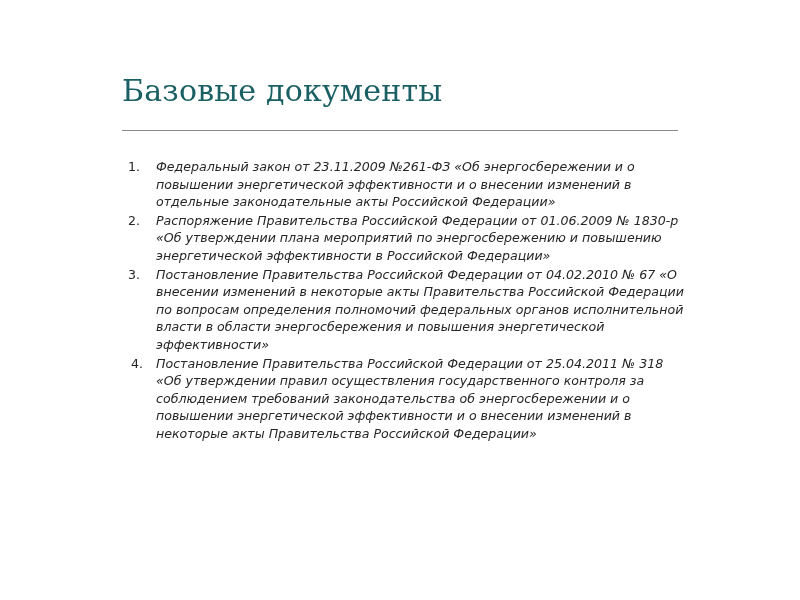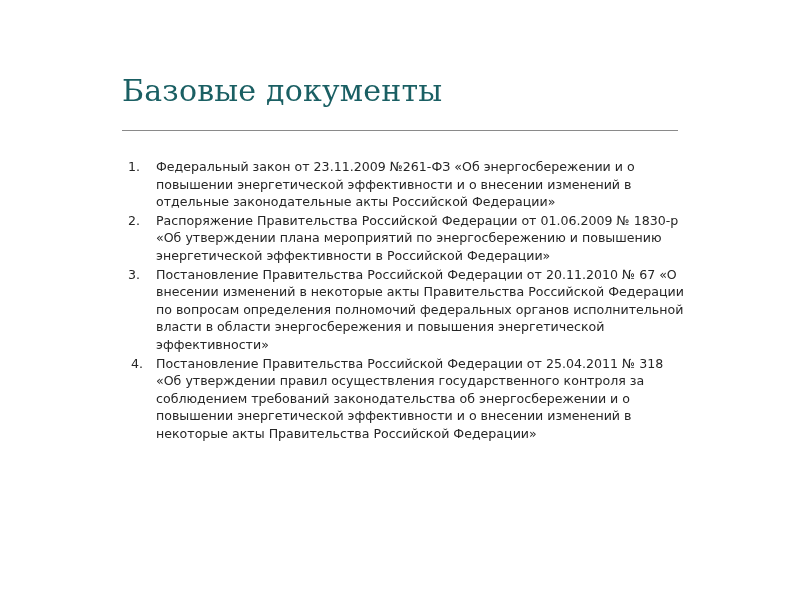--- a/index.html
+++ b/index.html
@@ -63,20 +63,21 @@
     width: 34px;
     padding-left: 6px;
     box-sizing: border-box;
     text-align: left;
     color: #262626;
   }
   .item-text {
     flex: 1 1 auto;
     text-align: left;
     padding-right: 2px;
+    font-style: italic;
   }
   
   .item.i1 .item-num { padding-left: 6px; }
   .item.i4 .item-num { padding-left: 9px; }
 </style>
 </head>
 <body>
 
 <div class="slide">
 
@@ -87,21 +88,21 @@
     <li class="item i1">
       <span class="item-num">1.</span>
       <span class="item-text">Федеральный закон от 23.11.2009 №261-ФЗ «Об энергосбережении и о повышении энергетической эффективности и о внесении изменений в отдельные законодательные акты Российской Федерации»</span>
     </li>
     <li class="item i2">
       <span class="item-num">2.</span>
       <span class="item-text">Распоряжение Правительства Российской Федерации от 01.06.2009 № 1830-р «Об утверждении плана мероприятий по энергосбережению и повышению энергетической эффективности в Российской Федерации»</span>
     </li>
     <li class="item i3">
       <span class="item-num">3.</span>
-      <span class="item-text">Постановление Правительства Российской Федерации от 20.11.2010 № 67 «О внесении изменений в некоторые акты Правительства Российской Федерации по вопросам определения полномочий федеральных органов исполнительной власти в области энергосбережения и повышения энергетической эффективности»</span>
+      <span class="item-text">Постановление Правительства Российской Федерации от 04.02.2010 № 67 «О внесении изменений в некоторые акты Правительства Российской Федерации по вопросам определения полномочий федеральных органов исполнительной власти в области энергосбережения и повышения энергетической эффективности»</span>
     </li>
     <li class="item i4">
       <span class="item-num">4.</span>
       <span class="item-text">Постановление Правительства Российской Федерации от 25.04.2011 № 318 «Об утверждении правил осуществления государственного контроля за соблюдением требований законодательства об энергосбережении и о повышении энергетической эффективности и о внесении изменений в некоторые акты Правительства Российской Федерации»</span>
     </li>
   </ul>
 
 </div>
 
 </body></html>

